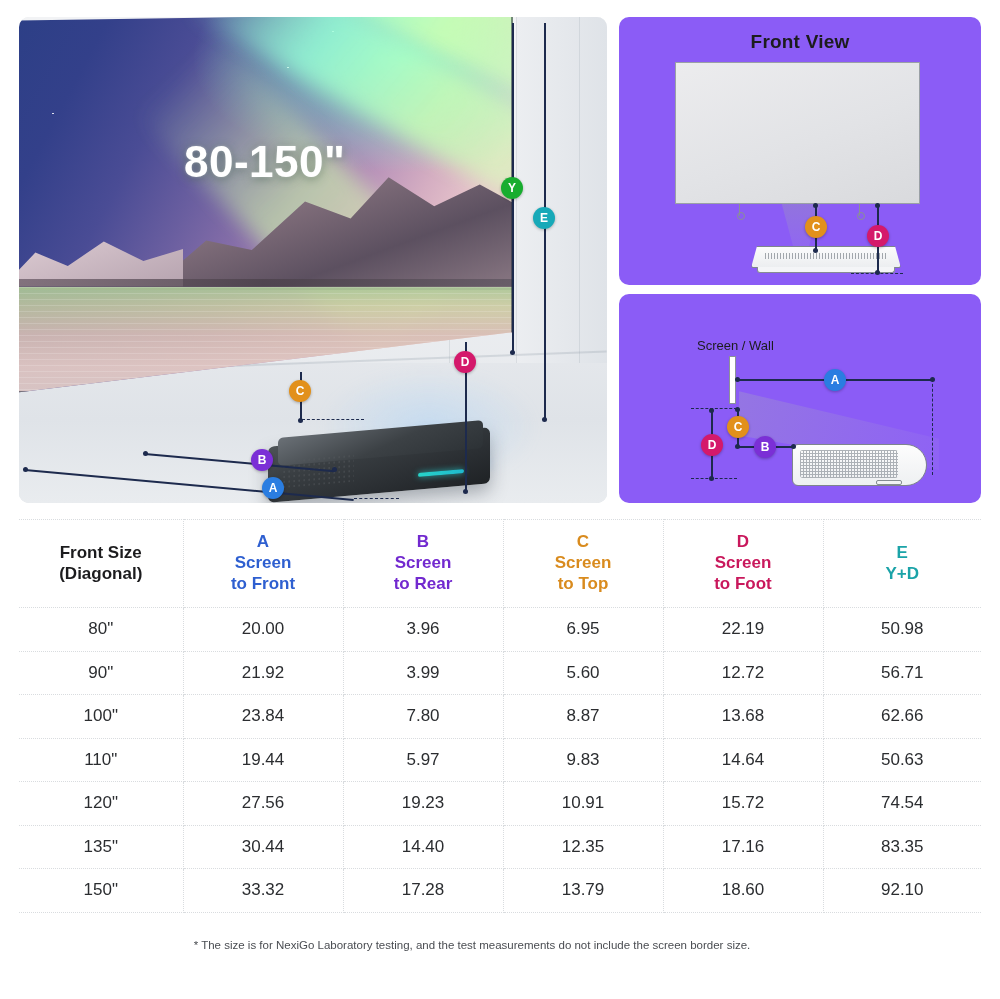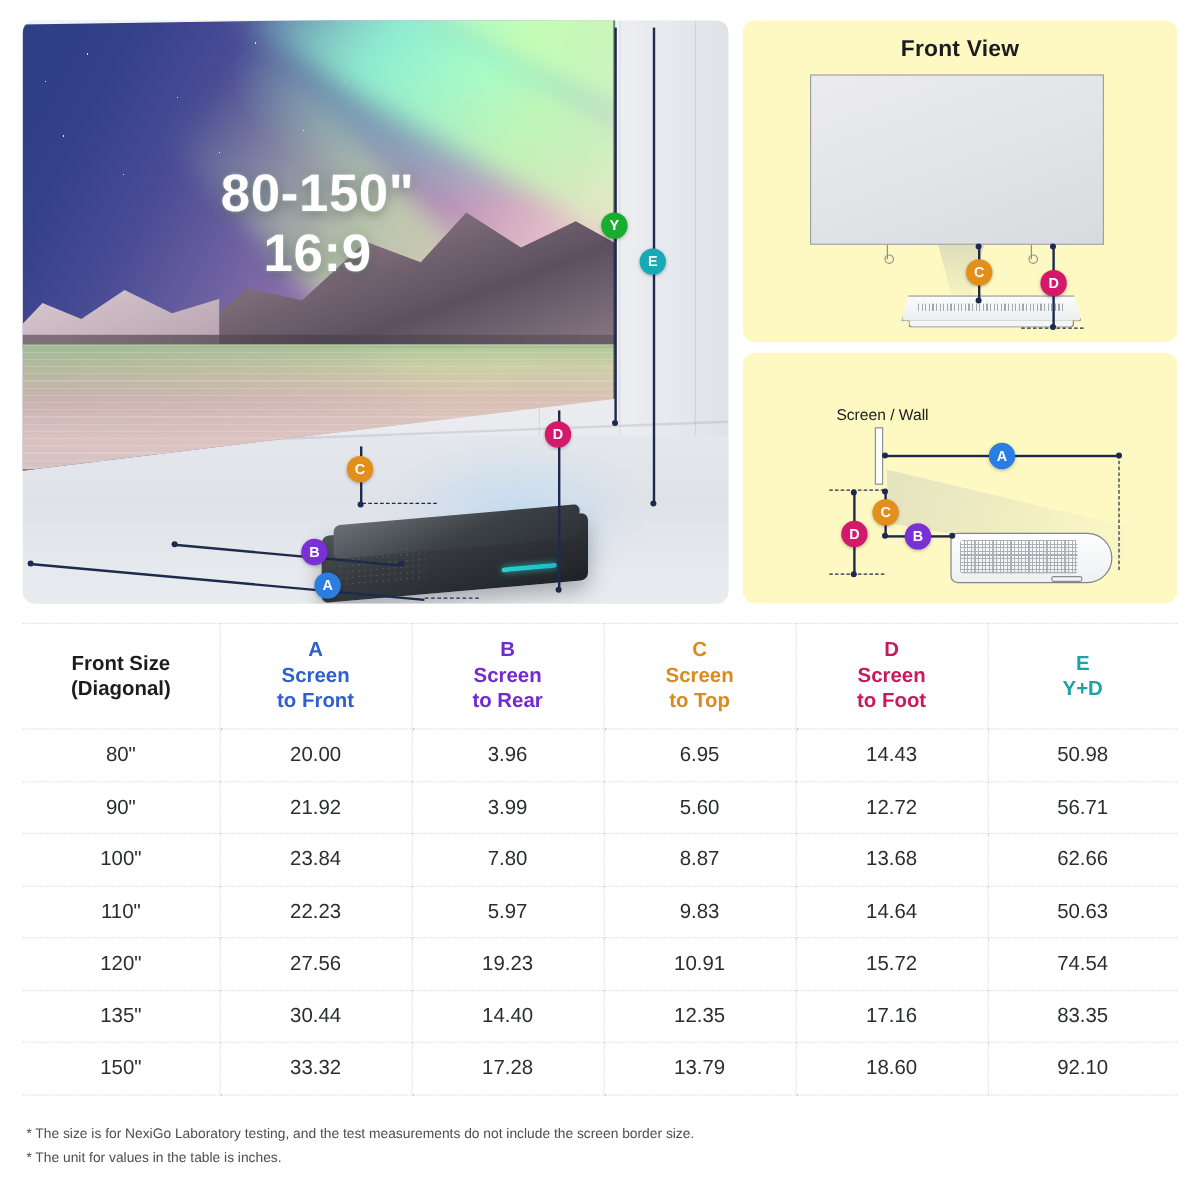--- a/index.html
+++ b/index.html
@@ -184,21 +184,21 @@
   .m-A { background: #2a7de1; }
   .m-B { background: #7b2fd6; }
   .m-C { background: #e2901b; }
   .m-D { background: #d4196b; }
   .m-E { background: #17a9b8; }
   .m-Y { background: #18ad2f; }
 
   
   .card {
     position: absolute;
-    background: #fef9c3;
+    background: #8b5cf6;
     border-radius: 10px;
   }
   .card-front { left: 619px; top: 17px; width: 362px; height: 268px; }
   .card-rear  { left: 619px; top: 294px; width: 362px; height: 209px; }
   .card-title {
     position: absolute; left: 0; right: 0; text-align: center;
     font-size: 19px; font-weight: 700; color: #1c1c1e; letter-spacing: .2px;
   }
   .card-front .card-title { top: 14px; }
   .card-rear .card-title  { top: 12px; }
@@ -294,21 +294,21 @@
   table.spec thead th.cE { color: #1ba3a8; }
   table.spec tbody td {
     height: 43.5px; font-size: 17px; color: #2b2d30; font-weight: 400;
   }
   .hdr-letter { display:block; font-size:17px; font-weight:700; }
   .hdr-sub { display:block; font-size:17px; font-weight:700; }
 
   
   .notes { position: absolute; left: 22px; top: 936px; width: 900px; }
   .notes p {
-    font-size: 11.5px; color: #4a4d52; line-height: 1.72; font-weight: 400;
+    font-size: 11.5px; color: #4a4d52; line-height: 1.72; font-weight: 400; text-align: center;
   }
 </style>
 </head>
 <body>
 
 <div id="page">
 
   <div class="top-area">
 
     <div class="hero">
@@ -330,21 +330,20 @@
         <div class="mountain2"></div>
         <div class="shoreline"></div>
         <div class="lake">
           <div class="lake-ripple"></div>
         </div>
         <div class="screen-border"></div>
       </div>
 
       <div class="hero-text">
         <span class="l1">80-150"</span>
-        <span class="l2">16:9</span>
       </div>
 
       <div class="hero-glow"></div>
 
       <div class="proj-hero">
         <div class="proj-beam"></div>
         <div class="proj-body"></div>
         <div class="proj-top"></div>
         <div class="proj-grille"></div>
         <div class="proj-led"></div>
@@ -497,42 +496,42 @@
             <span class="hdr-sub">Y+D</span>
           </th>
         </tr>
       </thead>
       <tbody id="table-body">
           <tr>
             <td>80"</td>
             <td>20.00</td>
             <td>3.96</td>
             <td>6.95</td>
-            <td>14.43</td>
+            <td>22.19</td>
             <td>50.98</td>
           </tr>
           <tr>
             <td>90"</td>
             <td>21.92</td>
             <td>3.99</td>
             <td>5.60</td>
             <td>12.72</td>
             <td>56.71</td>
           </tr>
           <tr>
             <td>100"</td>
             <td>23.84</td>
             <td>7.80</td>
             <td>8.87</td>
             <td>13.68</td>
             <td>62.66</td>
           </tr>
           <tr>
             <td>110"</td>
-            <td>22.23</td>
+            <td>19.44</td>
             <td>5.97</td>
             <td>9.83</td>
             <td>14.64</td>
             <td>50.63</td>
           </tr>
           <tr>
             <td>120"</td>
             <td>27.56</td>
             <td>19.23</td>
             <td>10.91</td>
@@ -554,16 +553,15 @@
             <td>13.79</td>
             <td>18.60</td>
             <td>92.10</td>
           </tr>
         </tbody>
     </table>
   </div>
 
   <div class="notes">
     <p>* The size is for NexiGo Laboratory testing, and the test measurements do not include the screen border size.</p>
-    <p>* The unit for values in the table is inches.</p>
   </div>
 
 </div>
 
 </body></html>

